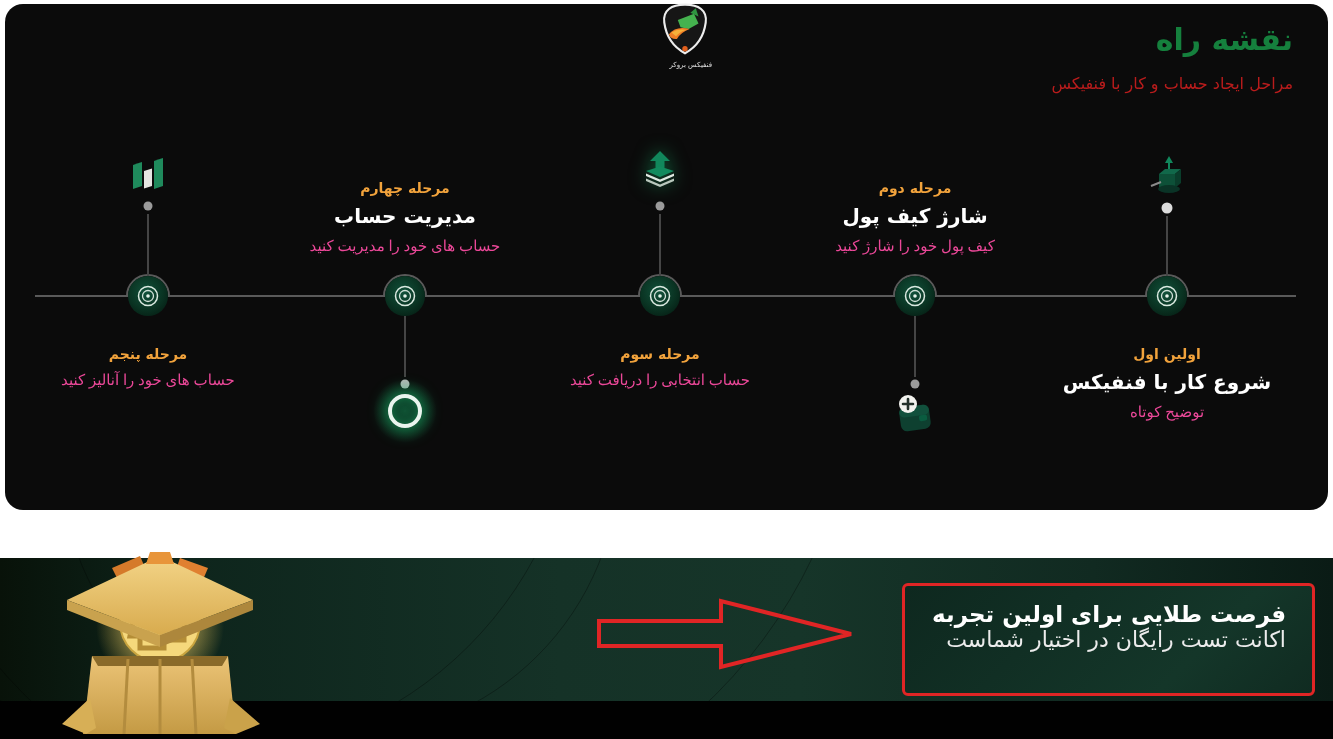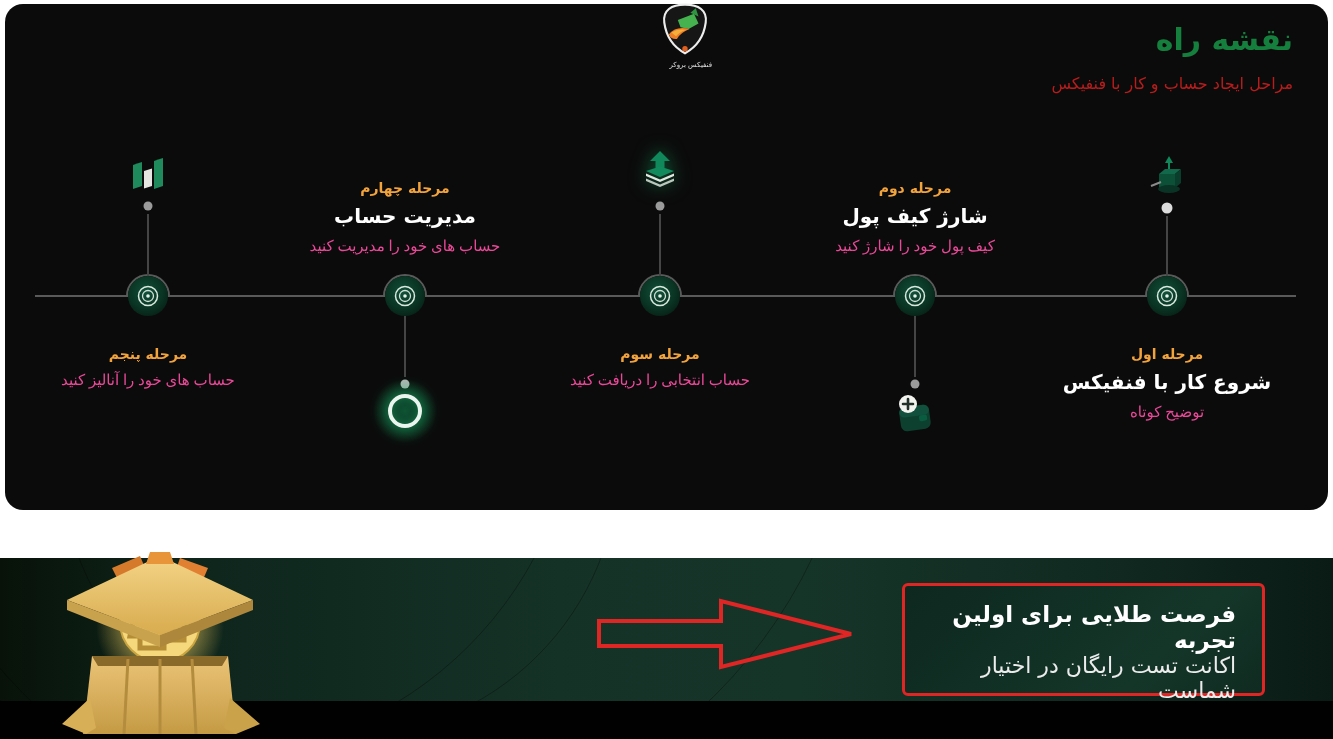--- a/index.html
+++ b/index.html
@@ -55,21 +55,21 @@
   .banner {
     left:0; top:558px; width:1333px; height:143px; overflow:hidden;
     background:linear-gradient(90deg,#081209 0%,#0e251c 14%,#153227 42%,#163529 60%,#112a21 82%,#0a1b15 100%);
   }
   .curve { position:absolute; border-radius:50%; border:1.5px solid rgba(0,0,0,0.30); }
   .curve.c1 { width:760px; height:760px; left:-180px; top:-560px; }
   .curve.c2 { width:980px; height:980px; left:-120px; top:-700px; }
   .curve.c3 { width:560px; height:560px; left:60px;  top:-380px; }
 
   .promo-box {
-    left:902px; top:583px; width:363px; height:113px;
+    left:902px; top:583px; width:413px; height:113px;
     border:3px solid #e02525; border-radius:6px;
     background:linear-gradient(135deg,#0e281f 0%,#143629 70%,#102b21 100%);
     direction:rtl; text-align:right; padding:15px 26px 0 10px; z-index:4;
   }
   .promo-title { color:#ffffff; font-size:23px; font-weight:bold; }
   .promo-sub   { color:#ececec; font-size:22px; }
 
   .bottom-section { left:0; top:701px; width:1333px; height:38px; background:#010101; }
 
   .gift-svg  { left:52px;  top:538px; z-index:6; }
@@ -182,21 +182,21 @@
   <g transform="rotate(-8 24 28)">
     <rect x="9" y="16" width="30" height="24" rx="6" fill="#0e4030"></rect>
     <rect x="9" y="16" width="30" height="10" rx="5" fill="#125741" opacity="0.7"></rect>
     <rect x="28" y="26" width="8" height="6" rx="2" fill="#0a5c40"></rect>
   </g>
   <circle cx="17" cy="14" r="9" fill="#f2f2ee"></circle>
   <path d="M17 9 V19 M12 14 H22" stroke="#23302a" stroke-width="2.6" stroke-linecap="round"></path>
 </svg>
 
 <div class="abs stage-text below" style="left:1047px;">
-  <div class="stage-label">مرحله اول</div>
+  <div class="stage-label">اولین اول</div>
   <div class="stage-title">شروع کار با فنفیکس</div>
   <div class="stage-desc">توضیح کوتاه</div>
 </div>
 <div class="abs stage-text above" style="left:795px;">
   <div class="stage-label">مرحله دوم</div>
   <div class="stage-title">شارژ کیف پول</div>
   <div class="stage-desc">کیف پول خود را شارژ کنید</div>
 </div>
 <div class="abs stage-text below" style="left:540px;">
   <div class="stage-label">مرحله سوم</div>

